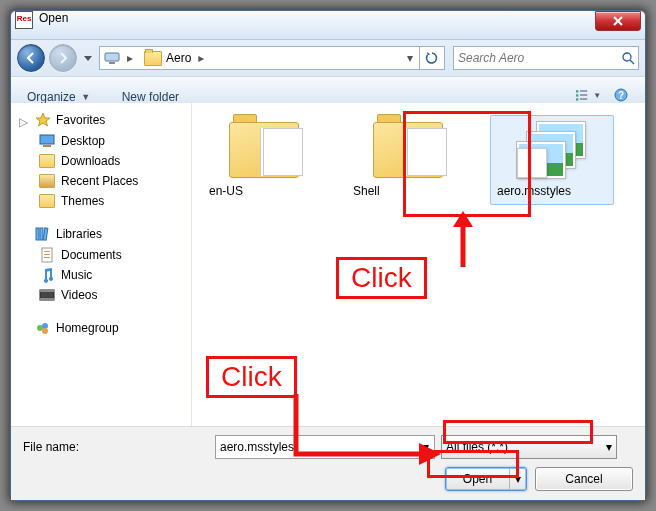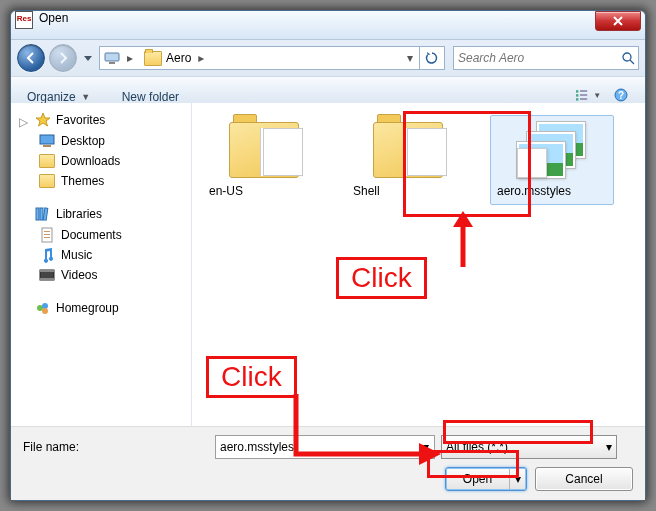--- a/index.html
+++ b/index.html
@@ -201,20 +201,26 @@
             <span>Desktop</span>
           </div>
         <div class="sitem">
             <span class="ic16">
               <span class="mini-folder"></span>
             </span>
             <span>Downloads</span>
           </div>
         <div class="sitem">
             <span class="ic16">
+              <span class="mini-folder" style="background:linear-gradient(#fde9a3,#d9a24a)"></span>
+            </span>
+            <span>Recent Places</span>
+          </div>
+        <div class="sitem">
+            <span class="ic16">
               <span class="mini-folder"></span>
             </span>
             <span>Themes</span>
           </div>
       </div>
 
       <div class="sgroup">
         <div class="sgroup-h">
           <span class="disclose" style="visibility:hidden">▷</span>
           <span class="ic16 lib-ic">

